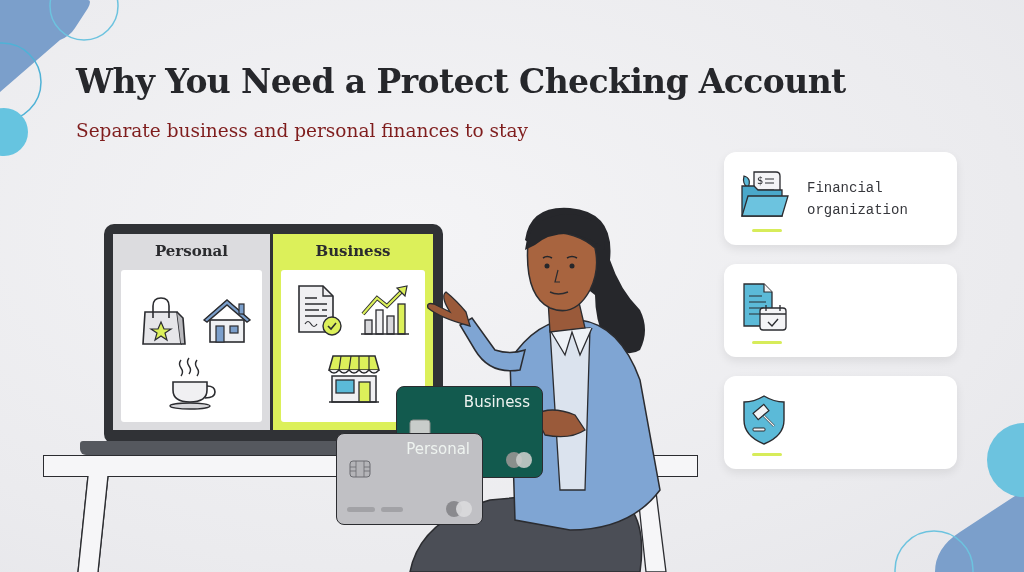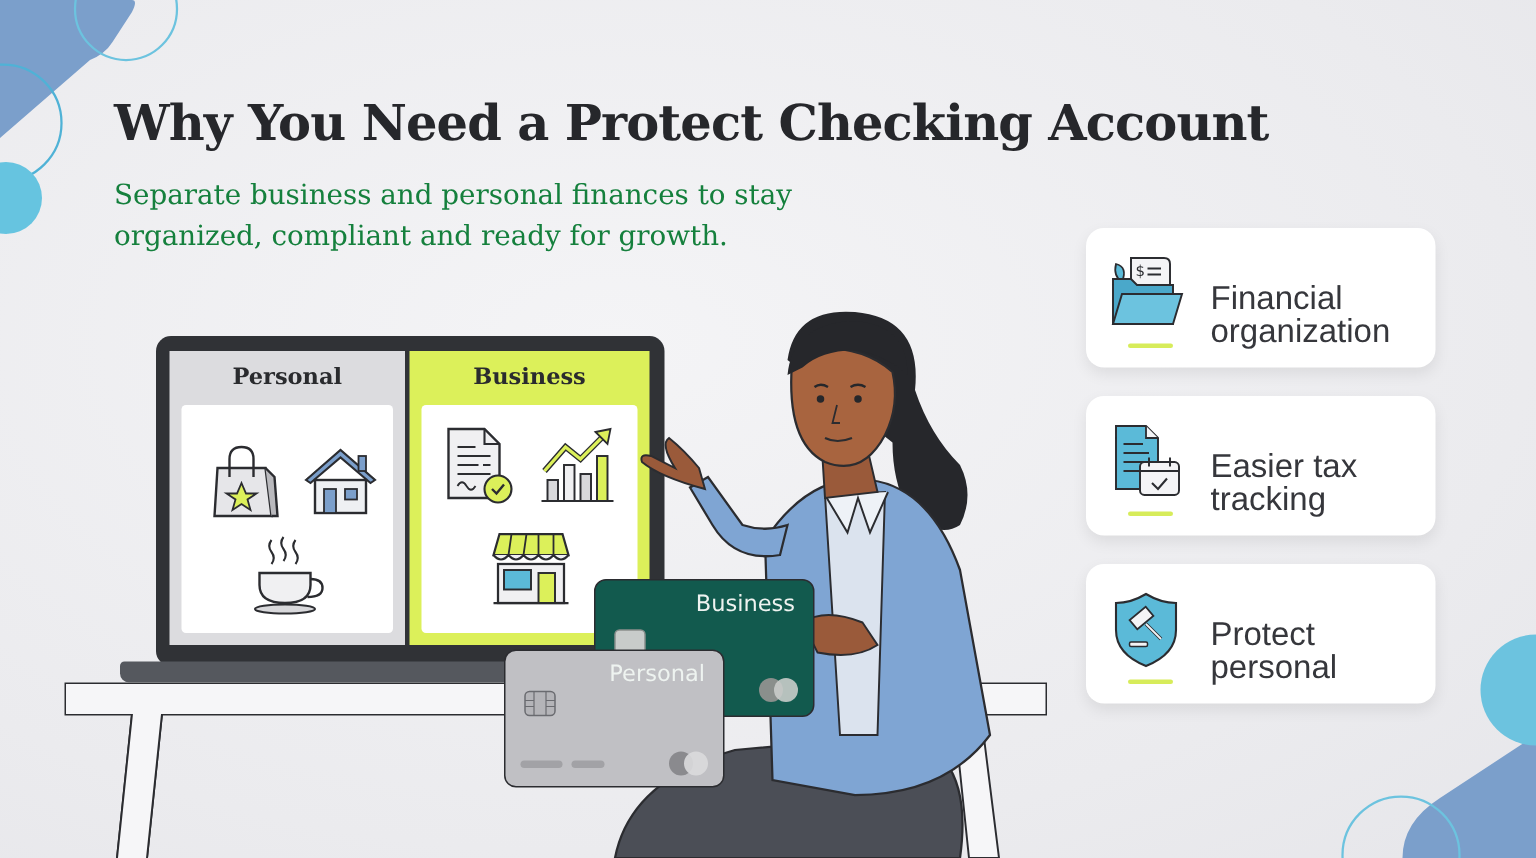--- a/index.html
+++ b/index.html
@@ -12,33 +12,33 @@
   .abs { position: absolute; }
   .title {
     left: 76px; top: 62px;
     font-family: "DejaVu Serif", serif; font-weight: bold;
     font-size: 33px; color: #26272b; letter-spacing: -0.6px;
     white-space: nowrap;
   }
   .subtitle {
     left: 76px; top: 117px; width: 500px;
     font-family: "DejaVu Serif", serif;
-    font-size: 18.5px; line-height: 27px; color: #15803d;
+    font-size: 18.5px; line-height: 27px; color: #7f1d1d;
   }
   
   .card {
     left: 724px; width: 233px; height: 93px;
     background: #ffffff; border-radius: 12px;
     box-shadow: 0 4px 10px rgba(0,0,0,0.08);
   }
   .card .ic { position: absolute; left: 16px; top: 18px; width: 52px; height: 52px; }
   .card .uline { position: absolute; left: 28px; top: 77px; width: 30px; height: 3px; background: #d7ec5a; border-radius: 2px; }
   .card .label {
-    position: absolute; left: 83px; top: 36px;
-    font-family: Liberation Sans, sans-serif; font-size: 22px; line-height: 22px; color: #36373c;
+    position: absolute; left: 83px; top: 25px;
+    font-family: Liberation Mono, monospace; font-size: 14px; line-height: 22px; color: #36373c;
   }
   
   .laptop {
     left: 104px; top: 224px; width: 339px; height: 220px;
     background: #303236; border-radius: 10px;
   }
   .pane-personal {
     left: 113px; top: 234px; width: 157px; height: 196px;
     background: #dcdcdf;
   }
@@ -83,21 +83,20 @@
 </svg>
 <svg class="abs" style="left:880px;top:420px" width="144" height="152" viewBox="0 0 144 152">
   <path d="M144 70 L 80 112 Q 55 128 55 152 L144 152 Z" fill="#7b9fcb"></path>
   <circle cx="144" cy="40" r="37" fill="#6cc3df"></circle>
   <circle cx="54" cy="150" r="39" fill="none" stroke="#6cc3df" stroke-width="1.5"></circle>
 </svg>
 
 <h1 class="abs title">Why You Need a Protect Checking Account</h1>
 <div class="abs subtitle">
   <div>Separate business and personal finances to stay</div>
-  <div>organized, compliant and ready for growth.</div>
 </div>
 
 <div class="abs laptop"></div>
 <div class="abs pane-personal">
   <div class="pane-head">Personal</div>
   <div class="pane-body">
     <svg style="position:absolute;left:18px;top:26px" width="48" height="50" viewBox="0 0 48 50">
       <path d="M6 16 H38 L42 48 H4 Z" fill="#e6e6e9" stroke="#2b2c30" stroke-width="1.6"></path>
       <path d="M38 16 L44 22 L46 48 L42 48" fill="#b9b9bd" stroke="#2b2c30" stroke-width="1.6"></path>
       <path d="M14 22 V10 Q14 2 22 2 Q30 2 30 10 V22" fill="none" stroke="#2b2c30" stroke-width="1.6"></path>
@@ -230,32 +229,27 @@
 
 <div class="abs card" style="top:264px">
   <svg class="ic" viewBox="0 0 52 52">
     <path d="M4 2 H24 L32 10 V44 H4 Z" fill="#5bbad8" stroke="#2b2c30" stroke-width="1.3"></path>
     <path d="M24 2 V10 H32" fill="#f4f4f6" stroke="#2b2c30" stroke-width="1.2"></path>
     <path d="M9 14 H22 M9 20 H26 M9 26 H24 M9 32 H20" stroke="#2b2c30" stroke-width="1.2"></path>
     <rect x="20" y="26" width="26" height="22" rx="3" fill="#f4f4f6" stroke="#2b2c30" stroke-width="1.3"></rect>
     <path d="M20 32 H46 M26 23 V29 M40 23 V29" stroke="#2b2c30" stroke-width="1.3"></path>
     <path d="M28 40 L32 44 L38 37" fill="none" stroke="#2b2c30" stroke-width="1.4"></path>
   </svg>
-  <div class="label">
-    <div>Easier tax</div>
-    <div>tracking</div>
-  </div>
   <div class="uline"></div>
 </div>
 
 <div class="abs card" style="top:376px">
   <svg class="ic" viewBox="0 0 52 52">
     <path d="M24 2 Q34 8 44 8 V26 Q44 42 24 50 Q4 42 4 26 V8 Q14 8 24 2 Z" fill="#5bbad8" stroke="#2b2c30" stroke-width="1.4"></path>
     <rect x="14" y="14" width="14" height="8" transform="rotate(-40 21 18)" fill="#f4f4f6" stroke="#2b2c30" stroke-width="1.2"></rect>
     <path d="M24 22 L34 32" stroke="#2b2c30" stroke-width="2.4"></path>
     <path d="M24 22 L34 32" stroke="#f4f4f6" stroke-width="1.2"></path>
     <rect x="13" y="34" width="12" height="3" rx="1" fill="#f4f4f6" stroke="#2b2c30" stroke-width="1"></rect>
   </svg>
   <div class="label">
-    <div>Protect personal</div>
   </div>
   <div class="uline"></div>
 </div>
 
 </body></html>

